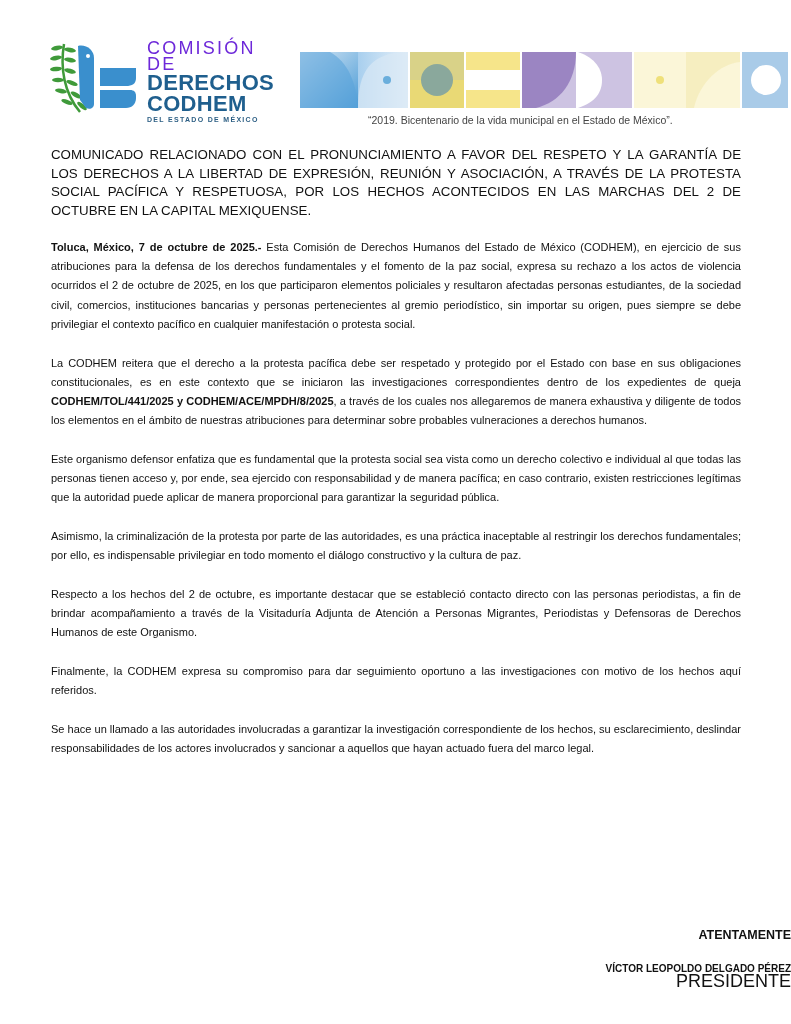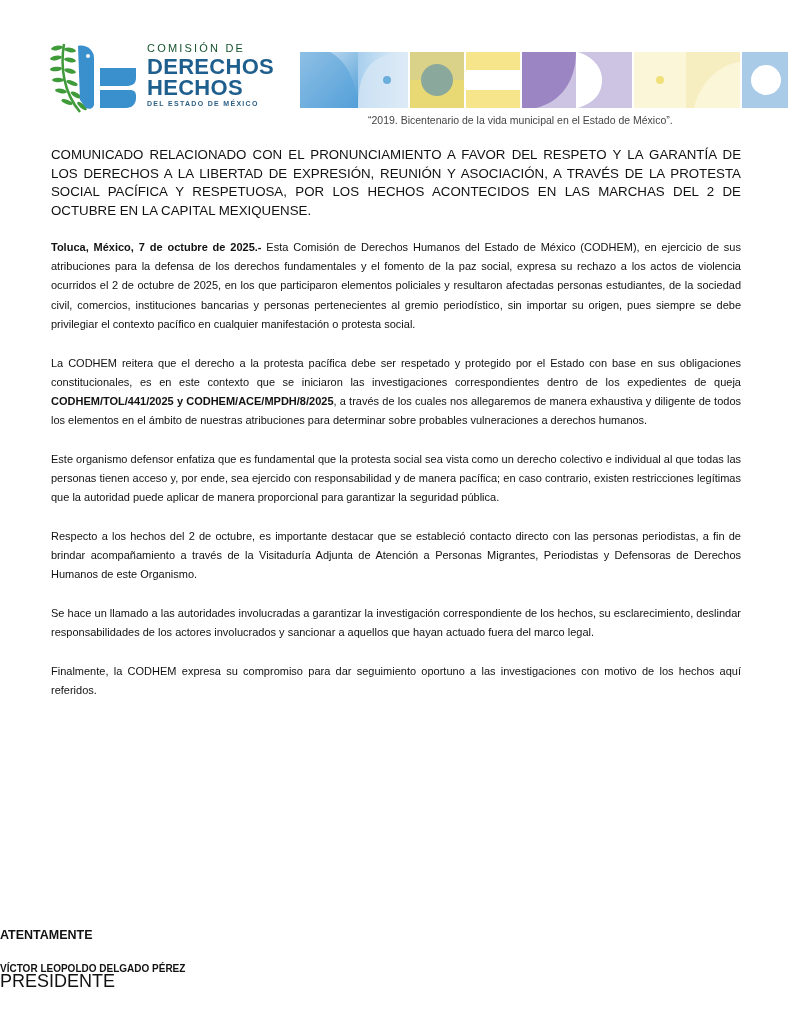--- a/index.html
+++ b/index.html
@@ -2,35 +2,35 @@
 <html><head>
 <meta charset="utf-8">
 <style>
   html, body { margin: 0; padding: 0; background: #ffffff; }
   body { width: 791px; height: 1024px; position: relative; overflow: hidden;
          font-family: "Liberation Sans", sans-serif; color: #111; }
 
   .logo { position: absolute; left: 50px; top: 38px; width: 235px; height: 80px; }
   .logo-mark { position: absolute; left: 0; top: 0; width: 90px; height: 80px; }
   .logo-text { position: absolute; left: 97px; top: 2px; }
-  .logo-l1 { font-size: 11px; letter-spacing: 2.2px; color: #14532d; line-height: 16px; }
+  .logo-l1 { font-size: 18px; letter-spacing: 2.2px; color: #6d28d9; line-height: 16px; }
   .logo-l2, .logo-l3 { font-size: 22px; font-weight: bold; color: #1f5f8e; line-height: 21px; letter-spacing: 0.3px; }
   .logo-l4 { font-size: 7px; font-weight: bold; letter-spacing: 1.3px; color: #2d5f84; margin-top: 2px; }
 
   .banner { position: absolute; left: 300px; top: 52px; width: 488px; height: 56px; display: flex; gap: 2px; }
   .slogan { position: absolute; left: 368px; top: 114px; font-size: 10.5px; color: #444; font-style: normal; }
 
   .title { position: absolute; left: 51px; top: 146px; width: 690px; font-size: 13.3px; font-weight: normal;
            line-height: 18.5px; text-align: justify; text-align-last: left; }
 
   .body { position: absolute; left: 51px; top: 238px; width: 690px; font-size: 11px; line-height: 19.2px; }
   .para { margin: 0 0 19.5px 0; text-align: justify; }
   .para b { font-weight: bold; }
 
-  .closing { position: absolute; left: 0; width: 791px; text-align: left; }
+  .closing { position: absolute; left: 0; width: 791px; text-align: right; }
   .att { top: 928px; font-size: 12.5px; font-weight: bold; }
   .name { top: 963px; font-size: 10px; font-weight: bold; }
   .role { top: 971px; font-size: 18px; }
 </style>
 </head>
 <body>
 
 <div class="logo">
   <svg class="logo-mark" viewBox="0 0 90 80">
 
@@ -51,21 +51,21 @@
     </g>
 
     <path d="M28 8 C36 6 44 12 44 20 L44 66 C44 70 40 72 36 70 L30 62 Z" fill="#3a8fcd"></path>
     <circle cx="38" cy="18" r="2" fill="#ffffff"></circle>
     <path d="M50 30 L86 30 L86 40 C86 46 82 48 76 48 L50 48 Z" fill="#3a8fcd"></path>
     <path d="M50 52 L80 52 C84 52 86 54 86 58 L86 60 C86 66 82 70 76 70 L50 70 Z" fill="#3a8fcd"></path>
   </svg>
   <div class="logo-text">
     <div class="logo-l1">COMISIÓN DE</div>
     <div class="logo-l2">DERECHOS</div>
-    <div class="logo-l3">HECHOS</div>
+    <div class="logo-l3">CODHEM</div>
     <div class="logo-l4">DEL ESTADO DE MÉXICO</div>
   </div>
 </div>
 
 <div class="banner">
   <svg width="488" height="56" viewBox="0 0 488 56">
     <defs>
       <linearGradient id="g1" x1="0" y1="0" x2="1" y2="1">
           <stop offset="0" stop-color="#dbe9f5"></stop>
           <stop offset="1" stop-color="#4a9bd6"></stop>
@@ -97,20 +97,21 @@
   </svg>
 </div>
 <div class="slogan">“2019. Bicentenario de la vida municipal en el Estado de México”.</div>
 
 <div class="title">COMUNICADO RELACIONADO CON EL PRONUNCIAMIENTO A FAVOR DEL RESPETO Y LA GARANTÍA DE LOS DERECHOS A LA LIBERTAD DE EXPRESIÓN, REUNIÓN Y ASOCIACIÓN, A TRAVÉS DE LA PROTESTA SOCIAL PACÍFICA Y RESPETUOSA, POR LOS HECHOS ACONTECIDOS EN LAS MARCHAS DEL 2 DE OCTUBRE EN LA CAPITAL MEXIQUENSE.</div>
 
 <div class="body">
   <p class="para"><b>Toluca, México, 7 de octubre de 2025.-</b><span> Esta Comisión de Derechos Humanos del Estado de México (CODHEM), en ejercicio de sus atribuciones para la defensa de los derechos fundamentales y el fomento de la paz social, expresa su rechazo a los actos de violencia ocurridos el 2 de octubre de 2025, en los que participaron elementos policiales y resultaron afectadas personas estudiantes, de la sociedad civil, comercios, instituciones bancarias y personas pertenecientes al gremio periodístico, sin importar su origen, pues siempre se debe privilegiar el contexto pacífico en cualquier manifestación o protesta social.</span></p>
   <p class="para"><span>La CODHEM reitera que el derecho a la protesta pacífica debe ser respetado y protegido por el Estado con base en sus obligaciones constitucionales, es en este contexto que se iniciaron las investigaciones correspondientes dentro de los expedientes de queja </span><b>CODHEM/TOL/441/2025 y CODHEM/ACE/MPDH/8/2025</b><span>, a través de los cuales nos allegaremos de manera exhaustiva y diligente de todos los elementos en el ámbito de nuestras atribuciones para determinar sobre probables vulneraciones a derechos humanos.</span></p>
   <p class="para">Este organismo defensor enfatiza que es fundamental que la protesta social sea vista como un derecho colectivo e individual al que todas las personas tienen acceso y, por ende, sea ejercido con responsabilidad y de manera pacífica; en caso contrario, existen restricciones legítimas que la autoridad puede aplicar de manera proporcional para garantizar la seguridad pública.</p>
+  <p class="para">Asimismo, la criminalización de la protesta por parte de las autoridades, es una práctica inaceptable al restringir los derechos fundamentales; por ello, es indispensable privilegiar en todo momento el diálogo constructivo y la cultura de paz.</p>
   <p class="para">Respecto a los hechos del 2 de octubre, es importante destacar que se estableció contacto directo con las personas periodistas, a fin de brindar acompañamiento a través de la Visitaduría Adjunta de Atención a Personas Migrantes, Periodistas y Defensoras de Derechos Humanos de este Organismo.</p>
+  <p class="para">Finalmente, la CODHEM expresa su compromiso para dar seguimiento oportuno a las investigaciones con motivo de los hechos aquí referidos.</p>
   <p class="para">Se hace un llamado a las autoridades involucradas a garantizar la investigación correspondiente de los hechos, su esclarecimiento, deslindar responsabilidades de los actores involucrados y sancionar a aquellos que hayan actuado fuera del marco legal.</p>
-  <p class="para">Finalmente, la CODHEM expresa su compromiso para dar seguimiento oportuno a las investigaciones con motivo de los hechos aquí referidos.</p>
 </div>
 
 <div class="closing att">ATENTAMENTE</div>
 <div class="closing name">VÍCTOR LEOPOLDO DELGADO PÉREZ</div>
 <div class="closing role">PRESIDENTE</div>
 
 </body></html>

